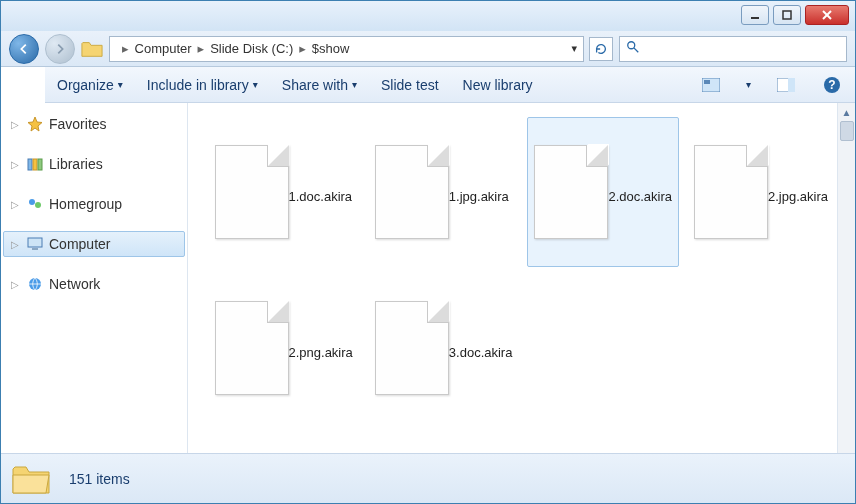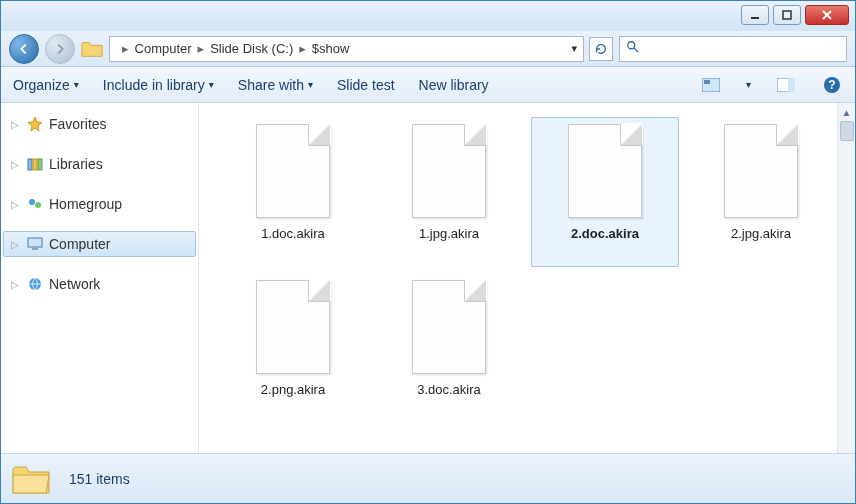--- a/index.html
+++ b/index.html
@@ -17,36 +17,36 @@
 .navbtn.fwd { background:radial-gradient(circle at 30% 30%,#dfe9f3,#aebfcf); border-color:#aebfcf; }
 .navbtn svg { width:14px; height:14px; }
 .foldericon { width:22px; height:20px; }
 .breadcrumb { flex:1; height:26px; background:#fff; border:1px solid #a5b8cc; display:flex; align-items:center; padding:0 6px; font-size:13px; color:#333; }
 .breadcrumb .sep { margin:0 6px; color:#666; }
 .refresh { width:24px; height:24px; border:1px solid #a5b8cc; background:#fff; display:flex; align-items:center; justify-content:center; cursor:pointer; margin-left:-1px; }
 .searchbox { width:228px; height:26px; border:1px solid #a5b8cc; background:#fff; display:flex; align-items:center; padding:0 6px; }
 .searchbox input { border:none; outline:none; flex:1; font-size:13px; font-style:italic; color:#888; background:transparent; }
 .searchbox .sicon { color:#2a6aa8; }
 
-.toolbar { height:36px; background:linear-gradient(to bottom,#f2f7fd,#e2ecf8); border-bottom:1px solid #c7d6e8; display:flex; align-items:center; padding:0 12px; gap:24px; font-size:14px; color:#1a3e6e; }
+.toolbar { height:36px; background:linear-gradient(to bottom,#f2f7fd,#e2ecf8); border-bottom:1px solid #c7d6e8; display:flex; align-items:center; padding:0 12px; gap:24px; font-size:14px; color:#1a3e6e;margin-left:44px; }
 .toolbar .titem { display:flex; align-items:center; gap:4px; cursor:pointer; }
 .toolbar .spacer { flex:1; }
 .toolbar .iconbtn { width:22px; height:22px; display:flex; align-items:center; justify-content:center; cursor:pointer; }
 
 .body { flex:1; display:flex; overflow:hidden; }
 .sidebar { width:198px; border-right:1px solid #dde6f0; padding:8px 2px; font-size:14px; color:#333; overflow-y:auto; }
 .sideitem { display:flex; align-items:center; gap:6px; padding:5px 8px; cursor:pointer; border-radius:2px; }
 .sideitem .arrow { width:10px; color:#999; font-size:10px; }
 .sideitem.selected { background:linear-gradient(to bottom,#e5f1fb,#cfe5f8); border:1px solid #9ec5e8; padding:4px 7px; }
 .sidegap { height:14px; }
 
 .content { flex:1; position:relative; display:flex; flex-direction:column; background:#fff; }
 .filegrid { flex:1; padding:14px 20px; display:grid; grid-template-columns:repeat(4,1fr); grid-auto-rows:150px; gap:6px 8px; overflow-y:auto; }
-.fileitem { display:flex; flex-direction:column; align-items:center; justify-content:flex-start; padding:6px; border:1px solid transparent; border-radius:2px; cursor:pointer; }
-.fileitem.selected { background:#e8f3fd; border-color:#9ec5e8;font-weight:bold; }
+.fileitem { display:flex; flex-direction:row; align-items:center; justify-content:flex-start; padding:6px; border:1px solid transparent; border-radius:2px; cursor:pointer; }
+.fileitem.selected { background:#e8f3fd; border-color:#9ec5e8; }
 .fileicon { width:74px; height:94px; position:relative; }
 .fileicon .page { position:absolute; inset:0; background:#fefefe; border:1px solid #c9c9c9; box-shadow:1px 1px 2px rgba(0,0,0,0.15); }
 .fileicon .fold { position:absolute; top:0; right:0; width:22px; height:22px; background:linear-gradient(135deg,#fff 0%,#fff 48%,#dcdcdc 52%,#dcdcdc 100%); border-left:1px solid #c9c9c9; border-bottom:1px solid #c9c9c9; }
 .fileicon .foldcut { position:absolute; top:-1px; right:-1px; width:22px; height:22px; background:#fff; clip-path:polygon(100% 0,0 0,100% 100%); }
 .filelabel { margin-top:8px; font-size:13px; color:#222; text-align:center; }
 
 .scrollstrip { position:absolute; right:0; top:0; bottom:0; width:18px; background:#f0f3f7; border-left:1px solid #dde6f0; display:flex; flex-direction:column; align-items:center; padding-top:4px; gap:3px; }
 .scrollstrip .up { font-size:10px; color:#5a7aa0; cursor:pointer; }
 .scrollstrip .grip { width:14px; height:20px; background:#cfd9e5; border:1px solid #b0bfd0; border-radius:2px; cursor:pointer; }
 

